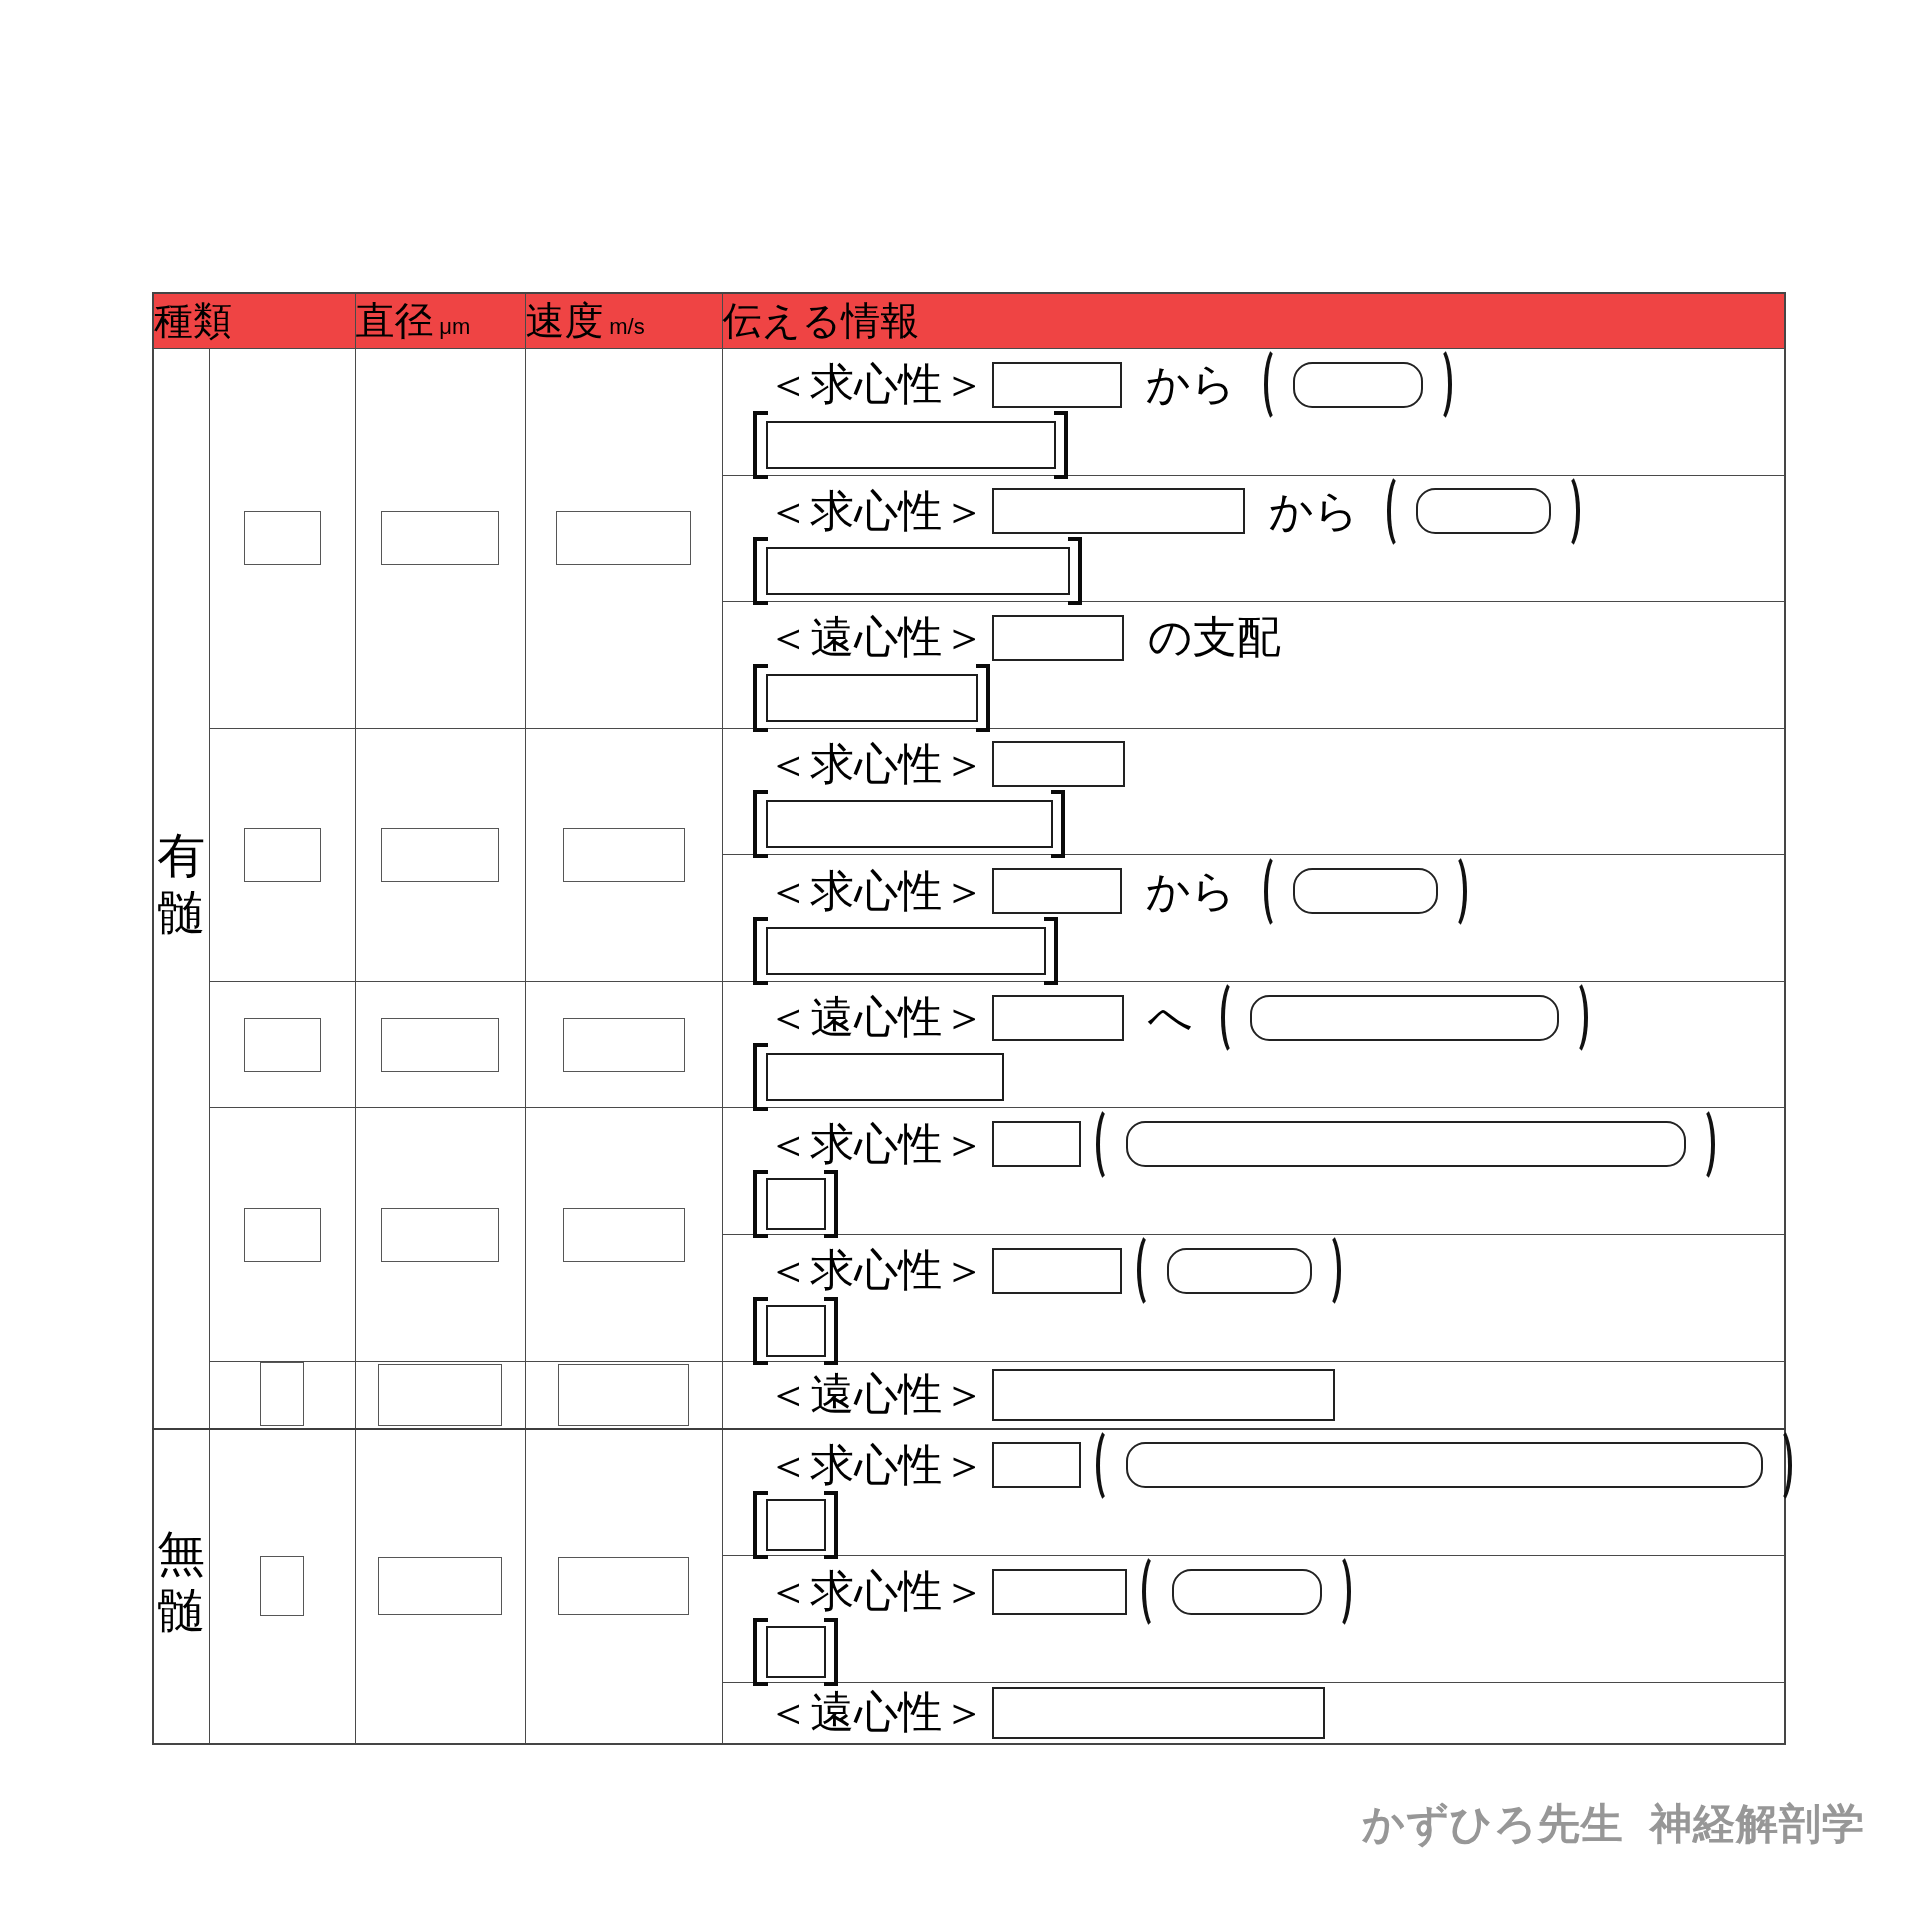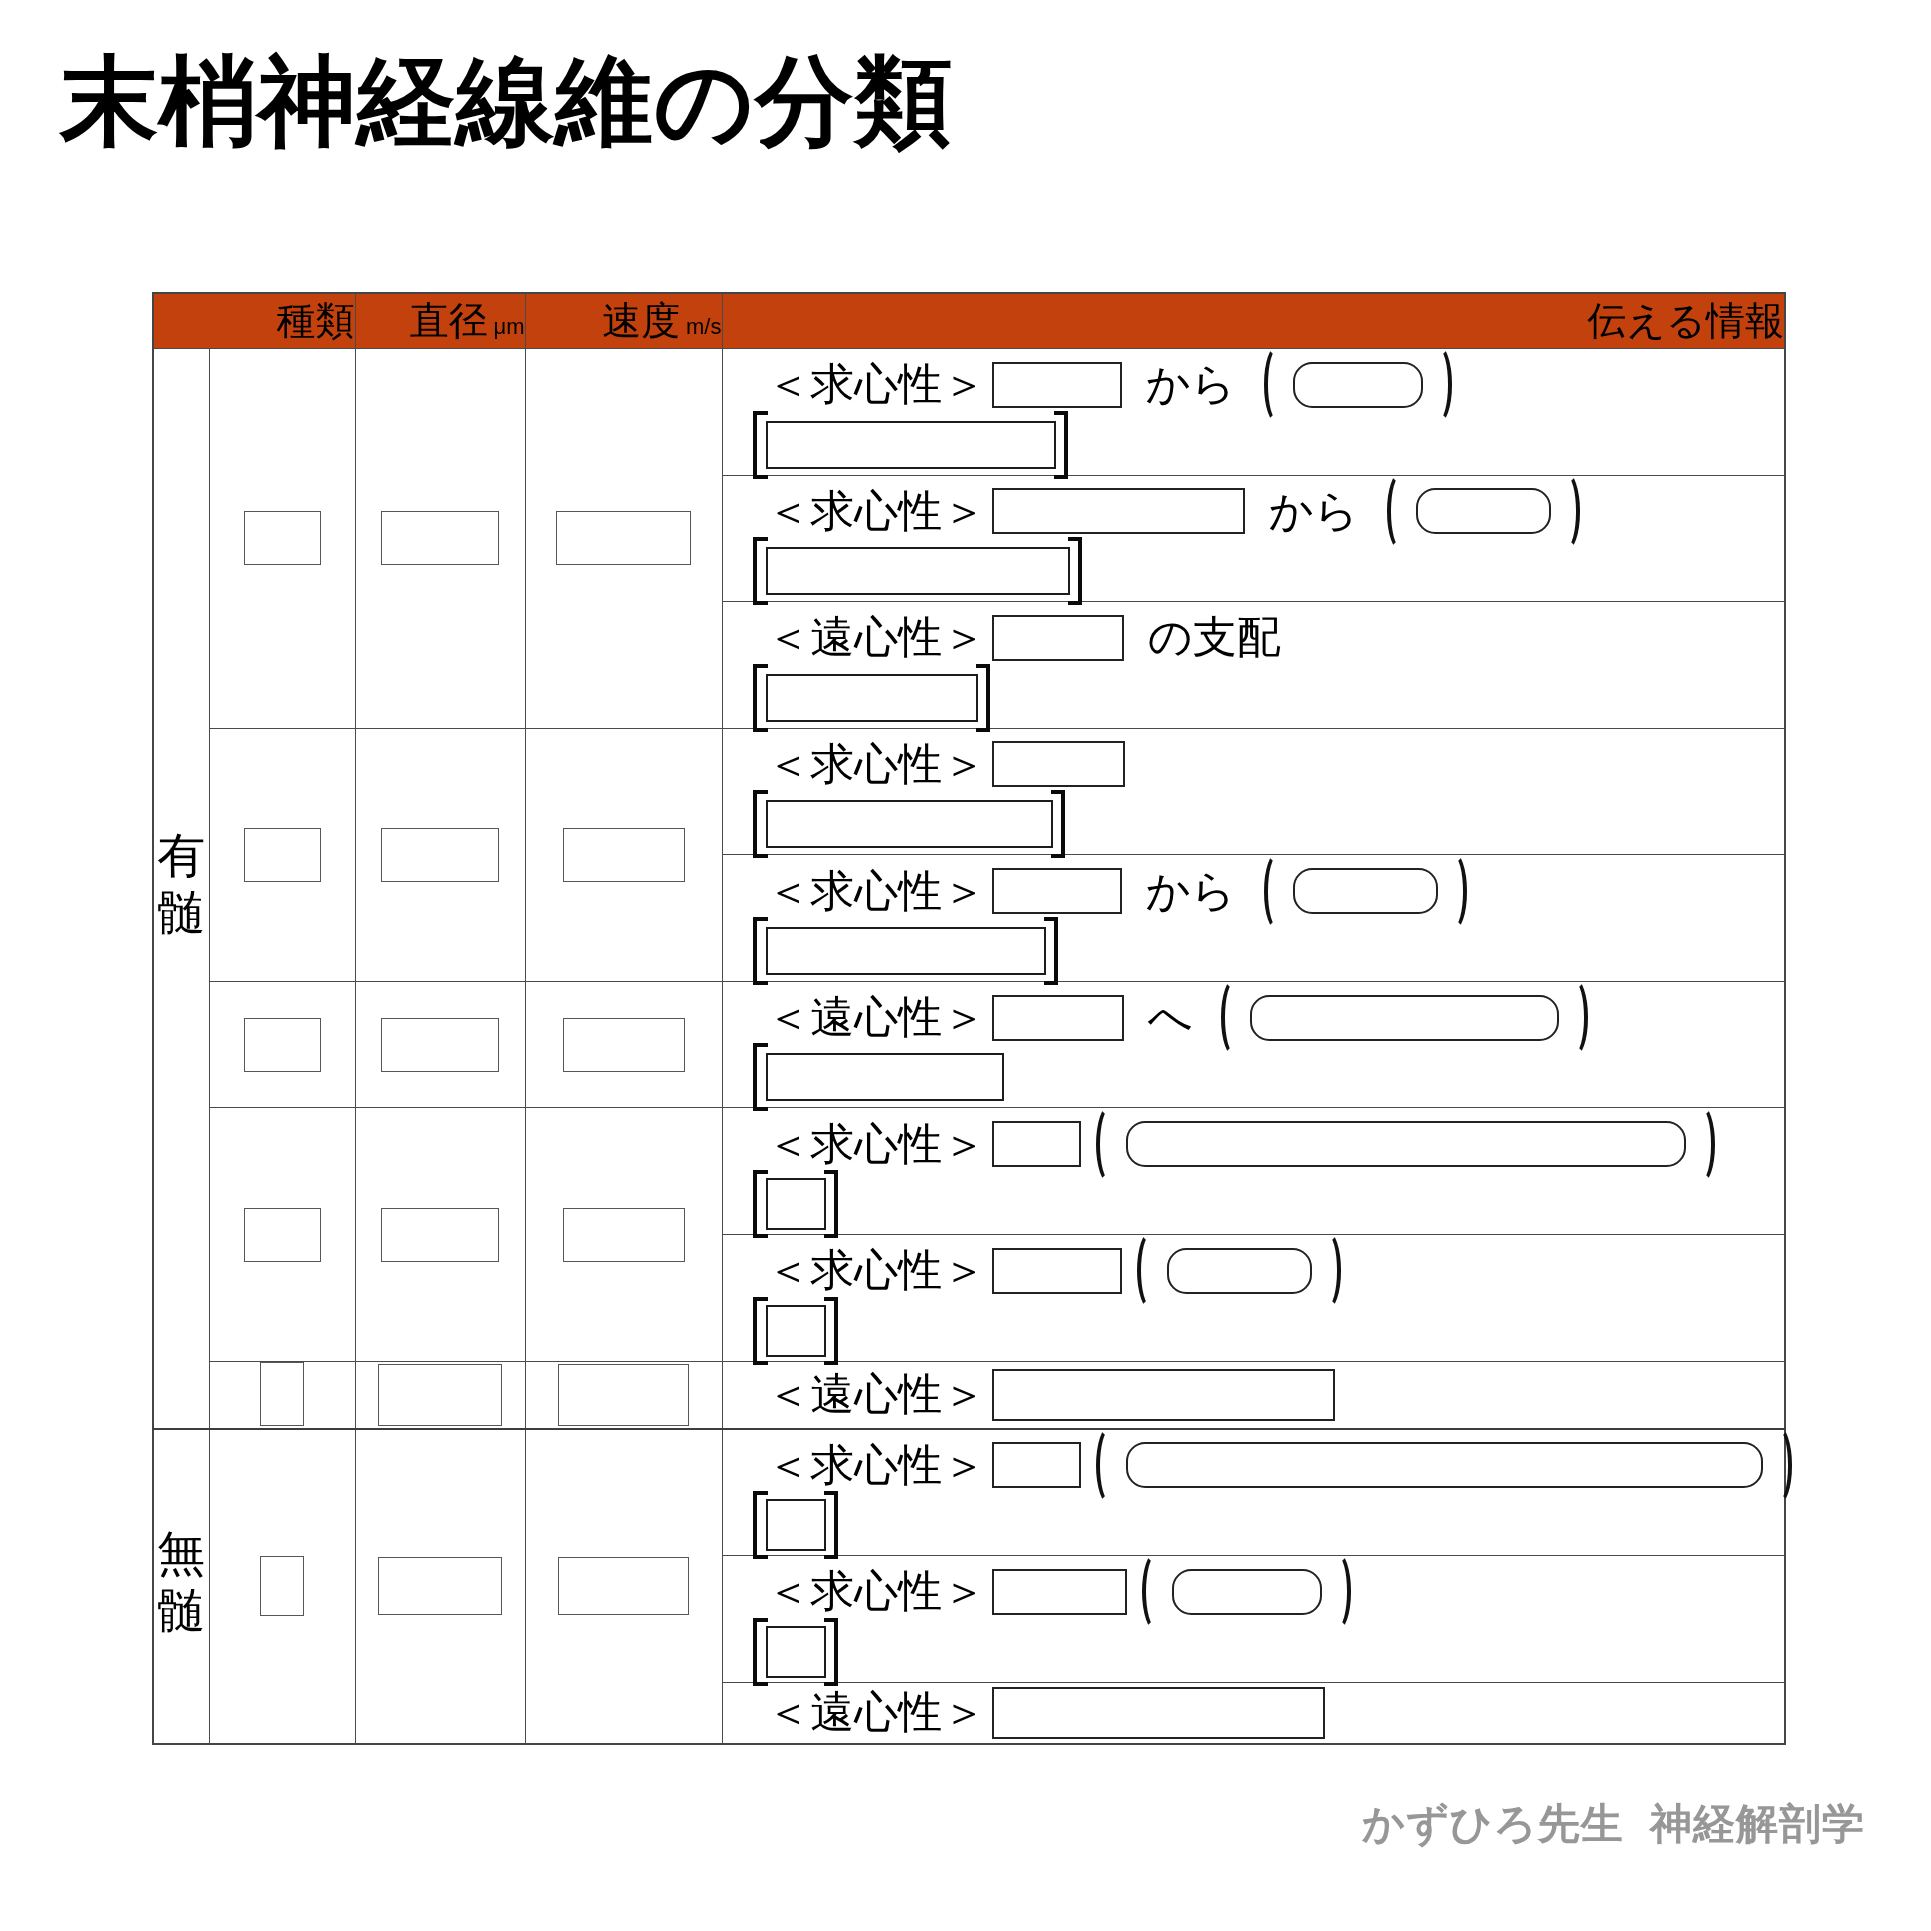--- a/index.html
+++ b/index.html
@@ -12,21 +12,21 @@
   .badge{position:absolute;left:1516px;top:66px;width:321px;height:127px;box-sizing:border-box;
          border:4.8px solid #ff3300;color:#ff3300;font-size:93px;font-weight:700;
          display:flex;align-items:center;justify-content:center;letter-spacing:1.9px;}
   .footer{position:absolute;left:0;top:1796px;width:1865px;text-align:right;
           font-size:42px;font-weight:700;color:#979797;letter-spacing:1px;word-spacing:13.5px;}
 
   
   .tablewrap{position:absolute;left:152px;top:292px;}
   table{border-collapse:collapse;table-layout:fixed;width:1632px;border:2.9px solid #454545;}
   th,td{border:1.9px solid #4a4a4a;padding:0;}
-  th{height:52px;background:#c2410c;font-size:39px;font-weight:500;text-align:right;}
+  th{height:52px;background:#ef4444;font-size:39px;font-weight:500;text-align:left;}
   th .unit{font-size:22px;font-weight:400;padding-left:5.8px;}
   tr.rh{height:123px;} tr.rs{height:66px;} tr.rt{height:62px;}
   tr.groupbreak td{border-top:2.9px solid #3d3d3d;}
 
   td.grp{vertical-align:middle;text-align:center;font-family:Liberation Mono, monospace;}
   .vl{font-size:48px;line-height:1.2;font-weight:500;width:50px;margin:0 auto;
       word-break:break-all;text-align:center;}
 
   td.cell{vertical-align:middle;}
   td.cell.bottom{vertical-align:bottom;}
@@ -59,21 +59,20 @@
   
   .bo,.bc{width:14.5px;height:68px;border:4.8px solid #0a0a0a;box-sizing:border-box;flex:none;}
   .bo{border-right:none;margin-right:-1.9px;}
   .bc{border-left:none;margin-left:-1.9px;}
 </style>
 </head>
 <body>
 
 <div id="page">
 
-  <div class="title">末梢神経線維の分類</div>
 
   <div class="tablewrap">
     <table>
       <colgroup>
         <col style="width:56px">
           <col style="width:146px">
           <col style="width:170px">
         <col style="width:197px">
           <col style="width:1063px">
       </colgroup>

